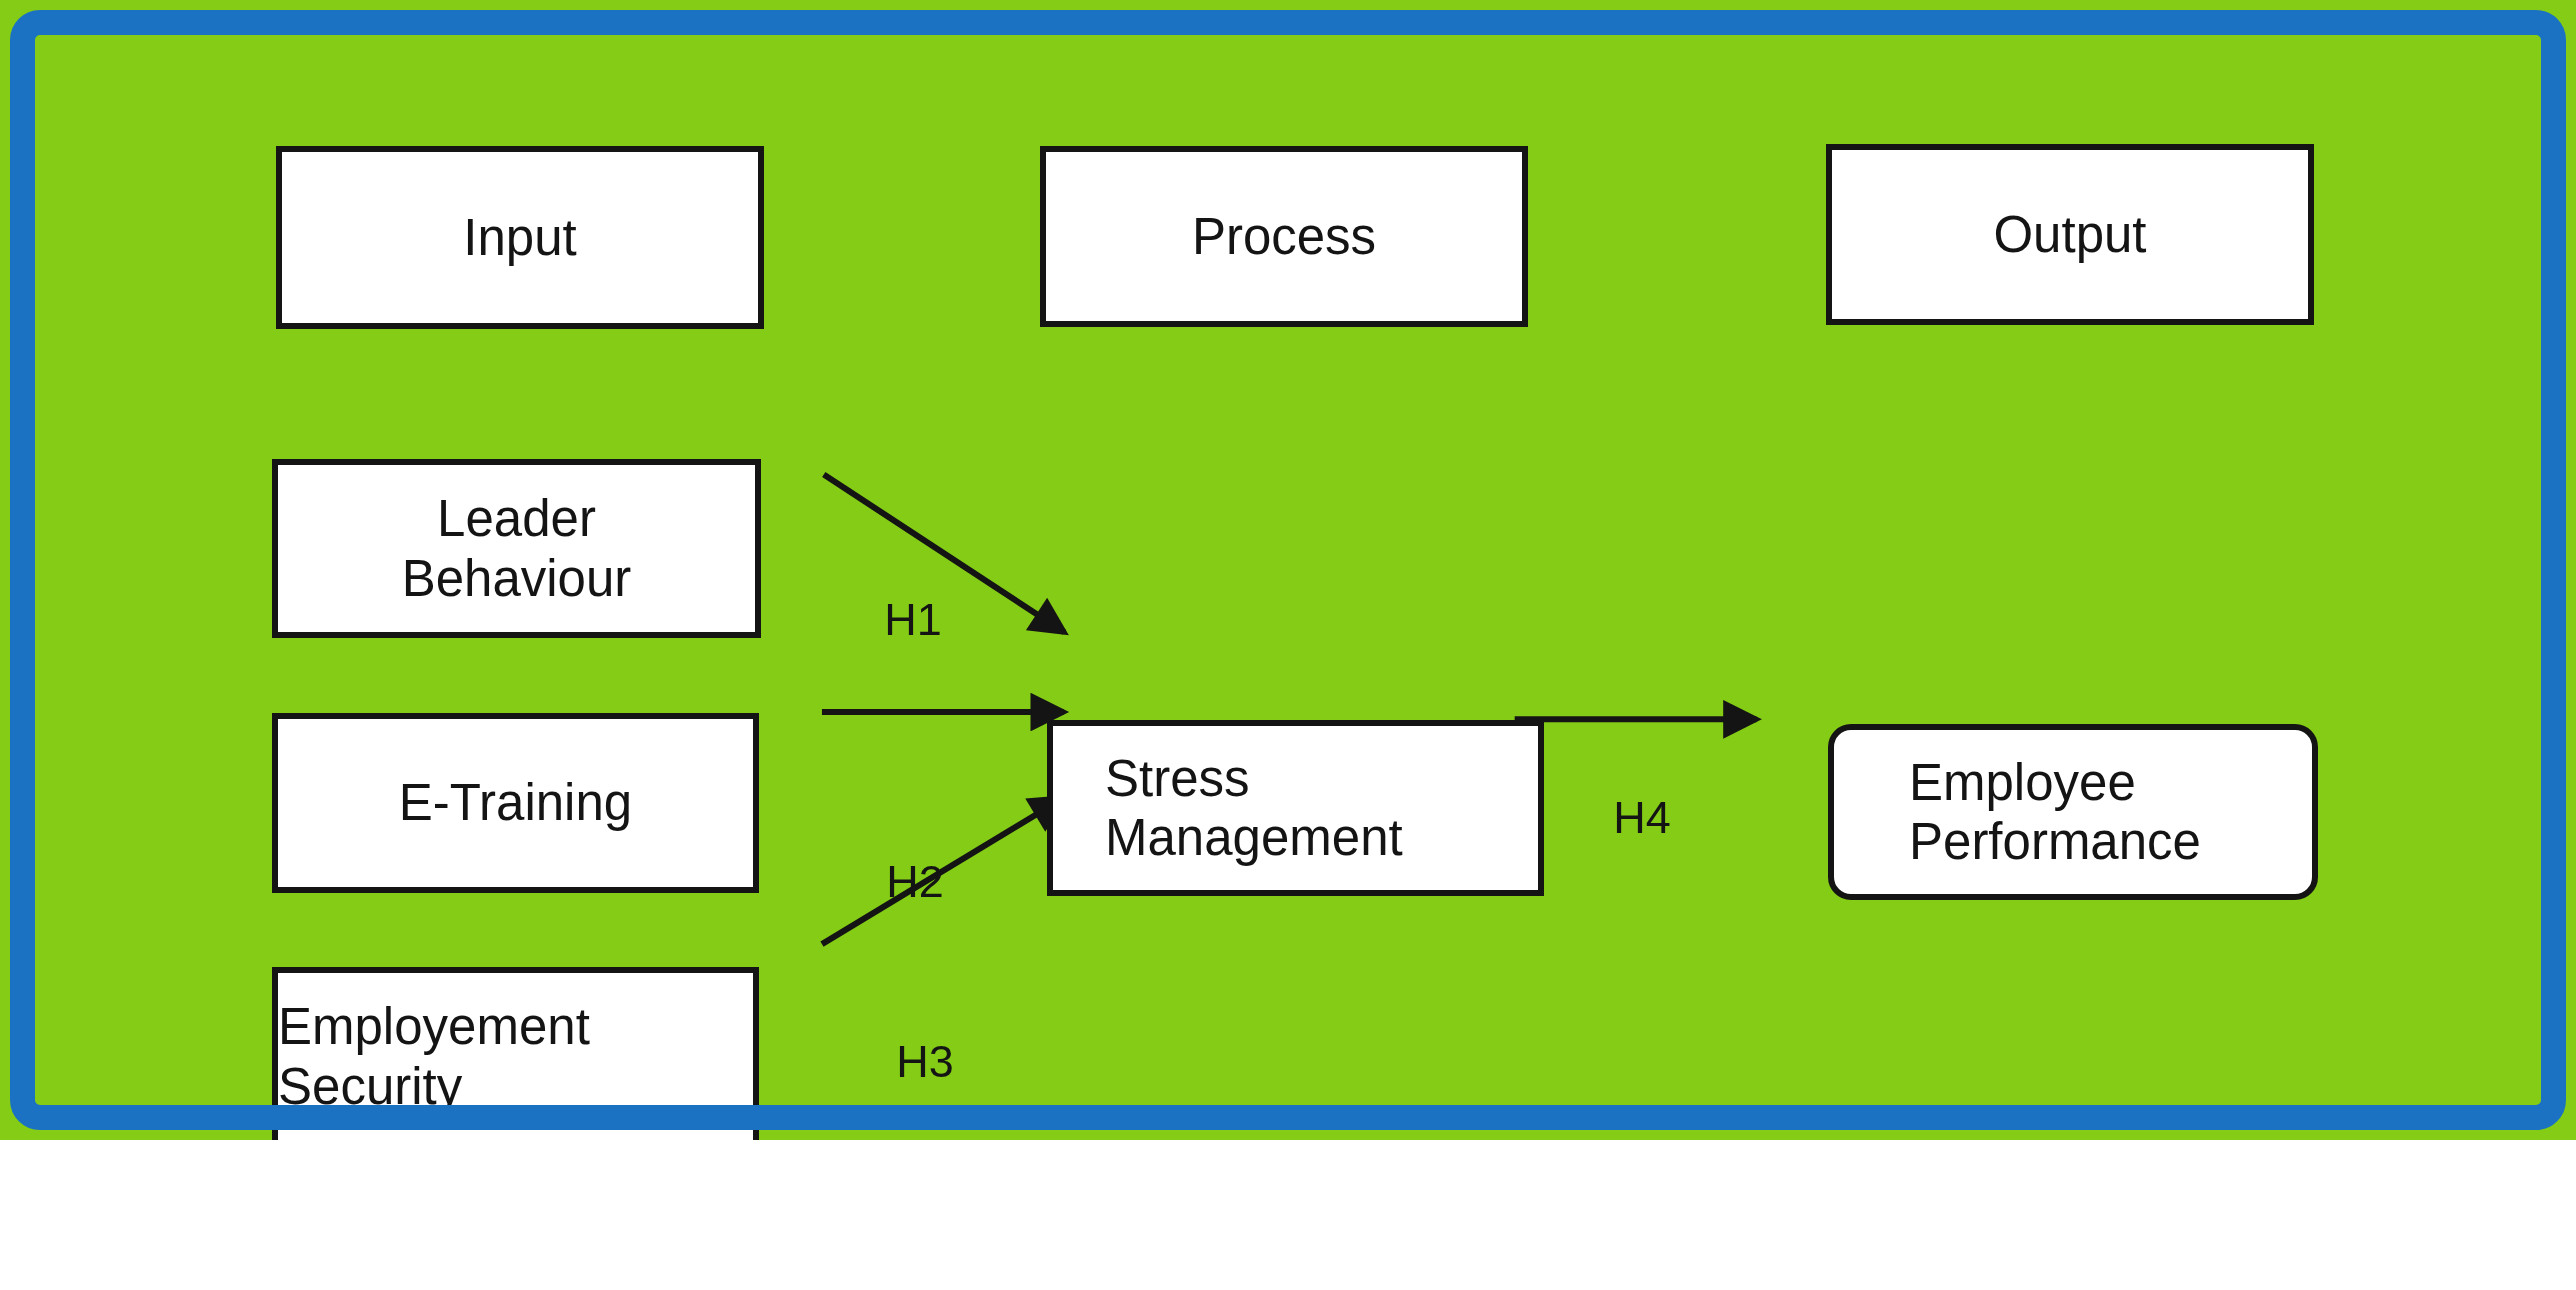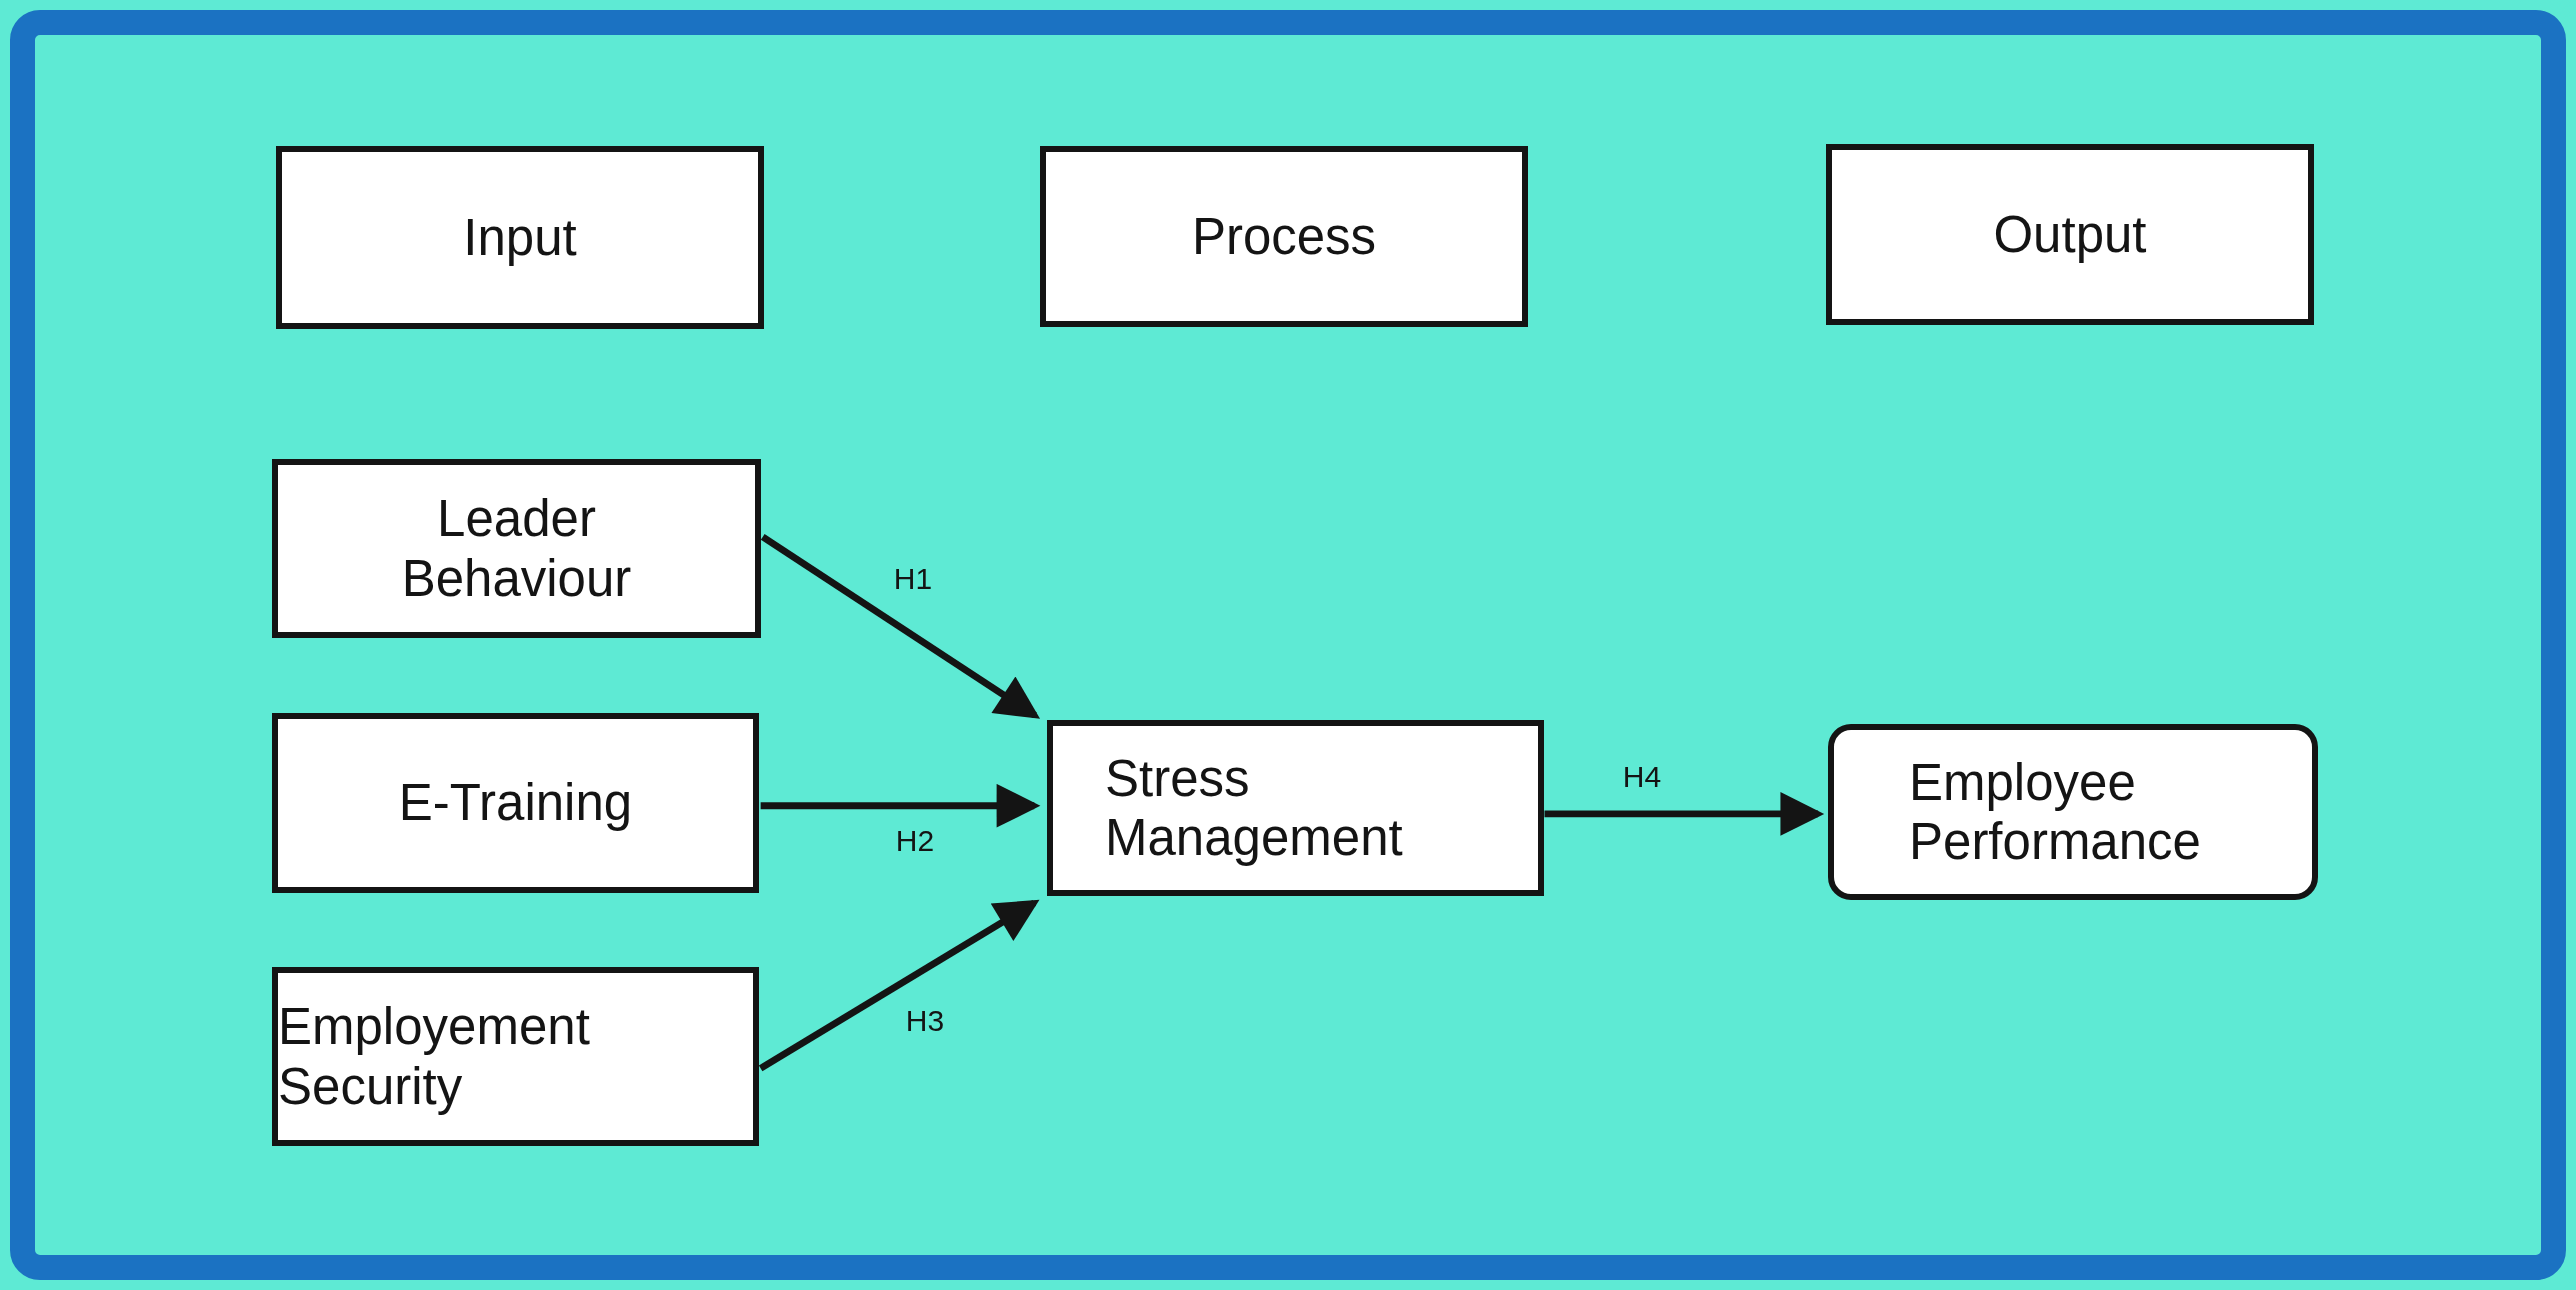--- a/index.html
+++ b/index.html
@@ -3,22 +3,22 @@
 <meta charset="utf-8">
 <style>
   html, body {
     margin: 0;
     padding: 0;
     background: #ffffff;
   }
   #canvas {
     position: relative;
     width: 2576px;
-    height: 1290px;
-    background: #5eead4;
+    height: 1140px;
+    background: #84cc16;
     font-family: "Liberation Sans", sans-serif;
     color: #141414;
     overflow: hidden;
   }
   .frame {
     position: absolute;
     left: 10.3px; top: 10.3px; right: 10.3px; bottom: 10.3px;
     border: 25px solid #1b72c2;
     border-radius: 30px;
     pointer-events: none;
@@ -41,23 +41,24 @@
     white-space: pre-line;
     text-align: center;
   }
   .node.align-left {
     justify-content: flex-start;
     text-align: left;
   }
   .edge-label {
     position: absolute;
     transform: translate(-50%, -50%);
-    font-size: 30px;
+    font-size: 45px;
     line-height: 1;
     white-space: nowrap;
+    margin-top: 40px;
   }
   
   #box-input            { left: 276px;  top: 146px;  width: 488px; height: 183px; }
   #box-process          { left: 1040px; top: 146px;  width: 488px; height: 181px; }
   #box-output           { left: 1826px; top: 144px;  width: 488px; height: 181px; }
   #box-leader           { left: 272px;  top: 459px;  width: 489px; height: 179px; }
   #box-etraining        { left: 272px;  top: 713px; width: 487px; height: 180px; align-items: center; }
   #box-employement      { left: 272px;  top: 967px; width: 487px; height: 179px; }
   #box-stress           { left: 1047px; top: 720px; width: 497px; height: 176px; padding-left: 52px; }
   #box-performance      { left: 1828px; top: 724px; width: 490px; height: 176px; padding-left: 75px; border-radius: 23px; }

